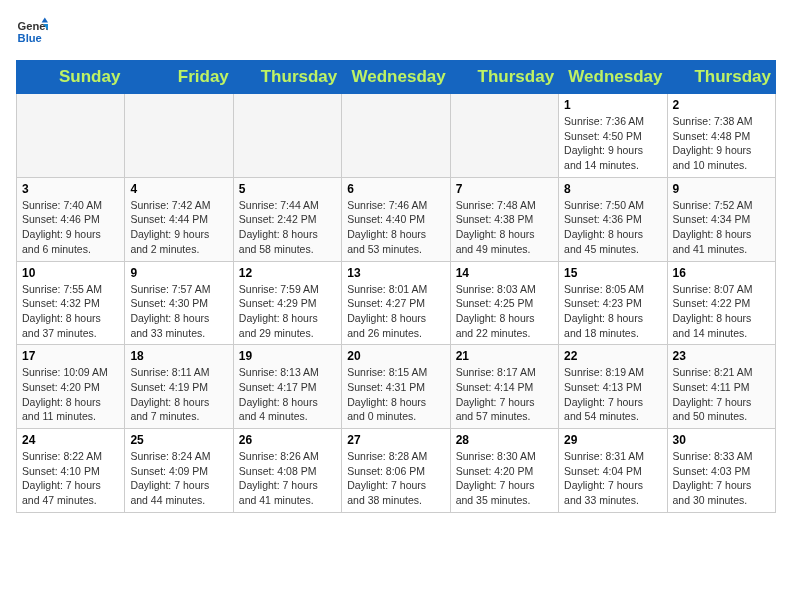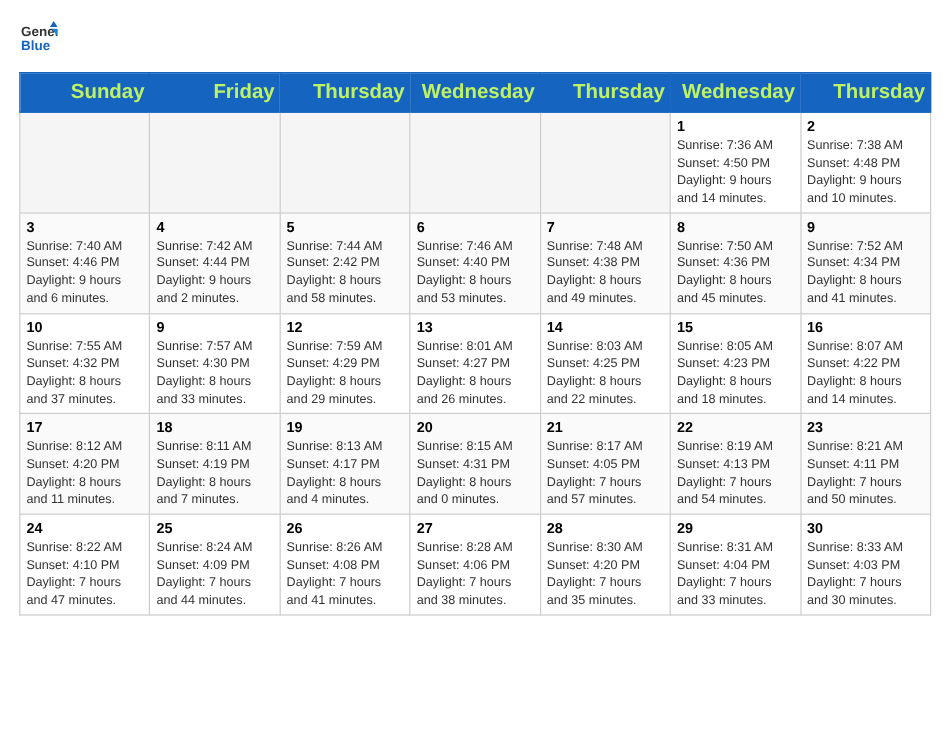--- a/index.html
+++ b/index.html
@@ -209,21 +209,21 @@
         <td>
           <span class="day-number">16</span>
           <div class="day-info">Sunrise: 8:07 AM
 Sunset: 4:22 PM
 Daylight: 8 hours and 14 minutes.</div>
         </td>
       </tr>
       <tr>
         <td>
           <span class="day-number">17</span>
-          <div class="day-info">Sunrise: 8:12 AM
+          <div class="day-info">Sunrise: 10:09 AM
 Sunset: 4:20 PM
 Daylight: 8 hours and 11 minutes.</div>
         </td>
         <td>
           <span class="day-number">18</span>
           <div class="day-info">Sunrise: 8:11 AM
 Sunset: 4:19 PM
 Daylight: 8 hours and 7 minutes.</div>
         </td>
         <td>
@@ -234,21 +234,21 @@
         </td>
         <td>
           <span class="day-number">20</span>
           <div class="day-info">Sunrise: 8:15 AM
 Sunset: 4:31 PM
 Daylight: 8 hours and 0 minutes.</div>
         </td>
         <td>
           <span class="day-number">21</span>
           <div class="day-info">Sunrise: 8:17 AM
-Sunset: 4:05 PM
+Sunset: 4:14 PM
 Daylight: 7 hours and 57 minutes.</div>
         </td>
         <td>
           <span class="day-number">22</span>
           <div class="day-info">Sunrise: 8:19 AM
 Sunset: 4:13 PM
 Daylight: 7 hours and 54 minutes.</div>
         </td>
         <td>
           <span class="day-number">23</span>
@@ -272,21 +272,21 @@
         </td>
         <td>
           <span class="day-number">26</span>
           <div class="day-info">Sunrise: 8:26 AM
 Sunset: 4:08 PM
 Daylight: 7 hours and 41 minutes.</div>
         </td>
         <td>
           <span class="day-number">27</span>
           <div class="day-info">Sunrise: 8:28 AM
-Sunset: 4:06 PM
+Sunset: 8:06 PM
 Daylight: 7 hours and 38 minutes.</div>
         </td>
         <td>
           <span class="day-number">28</span>
           <div class="day-info">Sunrise: 8:30 AM
 Sunset: 4:20 PM
 Daylight: 7 hours and 35 minutes.</div>
         </td>
         <td>
           <span class="day-number">29</span>

